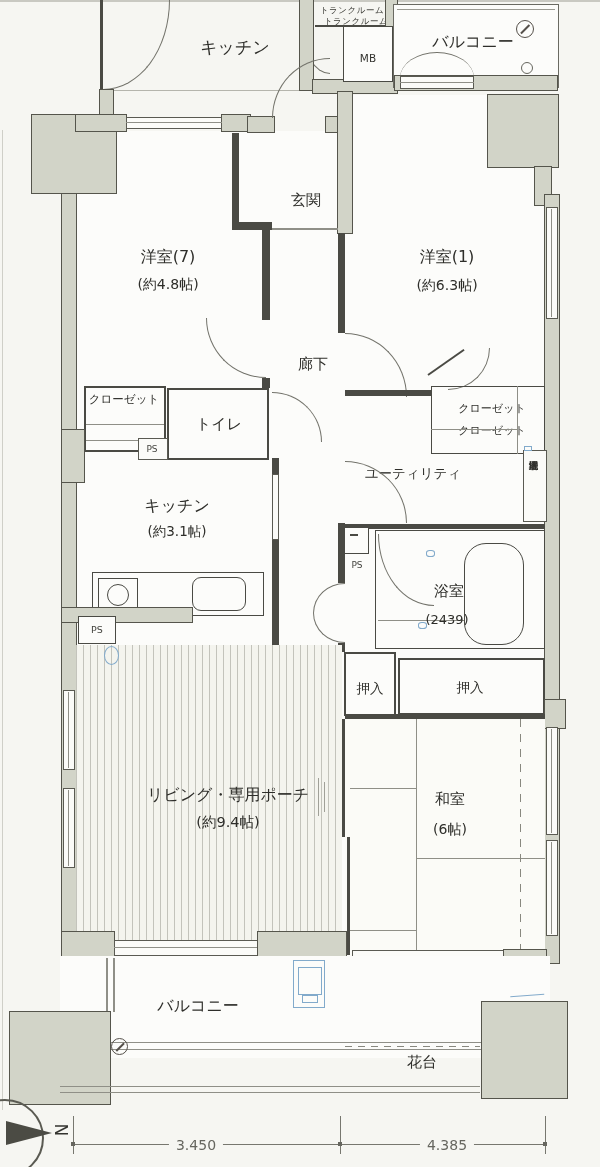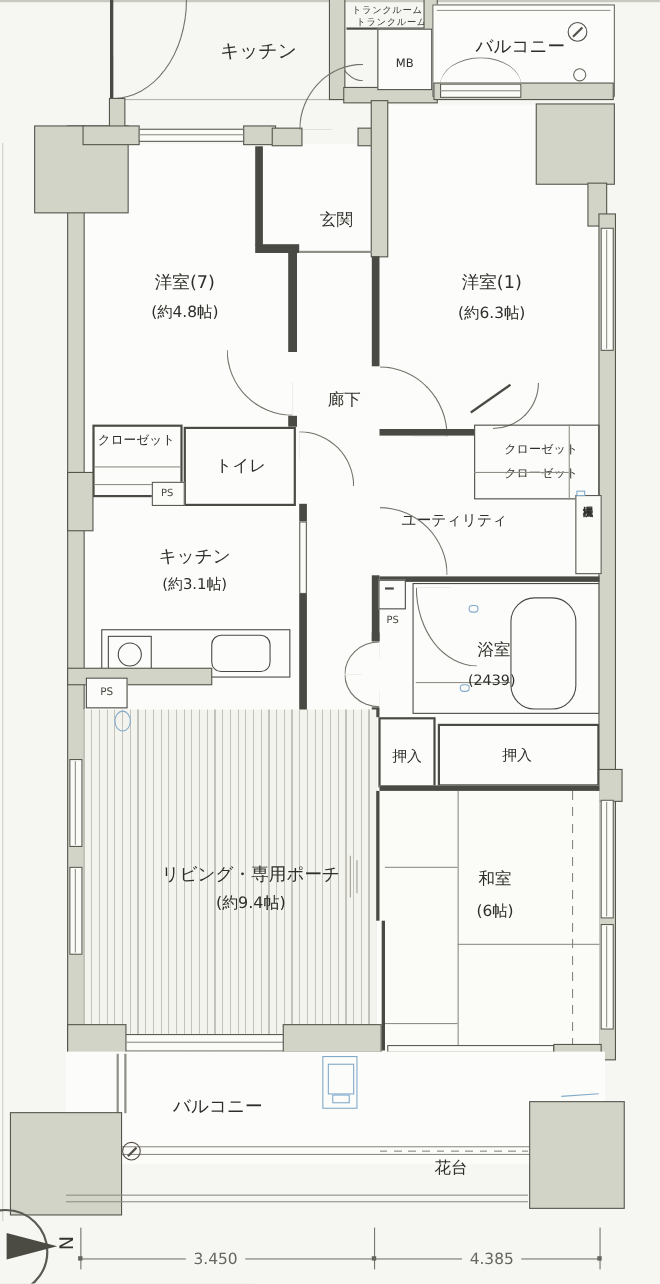--- a/index.html
+++ b/index.html
@@ -208,21 +208,21 @@
   </div>
   <div class="ln" style="left:106px;top:958px;width:2px;height:54px;"></div>
   <div class="ln" style="left:113px;top:958px;width:2px;height:54px;"></div>
   <div class="wall" style="left:10px;top:1012px;width:100px;height:92px;"></div>
   <div class="wall" style="left:482px;top:1002px;width:85px;height:96px;"></div>
   <div class="blue" style="left:293px;top:960px;width:32px;height:48px;background:#fcfcfa;">
     <div style="position:absolute;left:4px;top:6px;width:22px;height:26px;border:1.1px solid #82aacb;"></div>
     <div style="position:absolute;left:8px;top:34px;width:14px;height:6px;border:1.1px solid #82aacb;"></div>
   </div>
   <div class="dashh" style="left:345px;top:1046px;width:135px;"></div>
-  <div class="lbl" style="left:410px;top:1062px;font-size:15px;">花台</div>
+  <div class="lbl" style="left:422px;top:1062px;font-size:15px;font-family:Liberation Serif, serif;">花台</div>
   <div class="ln" style="left:60px;top:1086px;width:420px;height:1.3px;"></div>
   <div class="ln" style="left:60px;top:1092px;width:420px;height:1.3px;"></div>
   <div class="blue" style="left:510px;top:988px;width:34px;height:8px;border-width:0 0 1.2px 0;transform:rotate(-4deg);"></div>
 
   <div class="ln" style="left:73px;top:1144px;width:472px;height:1.2px;background:#77776f;"></div>
   <div class="ln" style="left:73px;top:1116px;width:1.2px;height:38px;background:#77776f;"></div>
   <div class="ln" style="left:340px;top:1116px;width:1.2px;height:38px;background:#77776f;"></div>
   <div class="ln" style="left:545px;top:1116px;width:1.2px;height:38px;background:#77776f;"></div>
   <div class="tw" style="left:71px;top:1142px;width:4px;height:4px;background:#66665f;"></div>
   <div class="tw" style="left:338px;top:1142px;width:4px;height:4px;background:#66665f;"></div>

